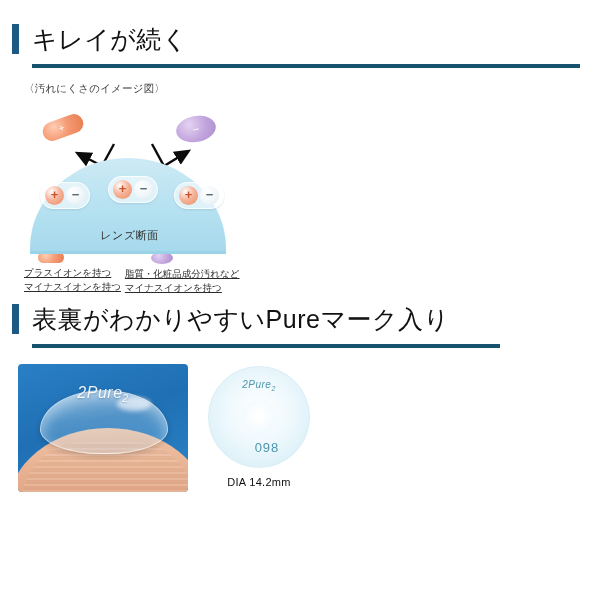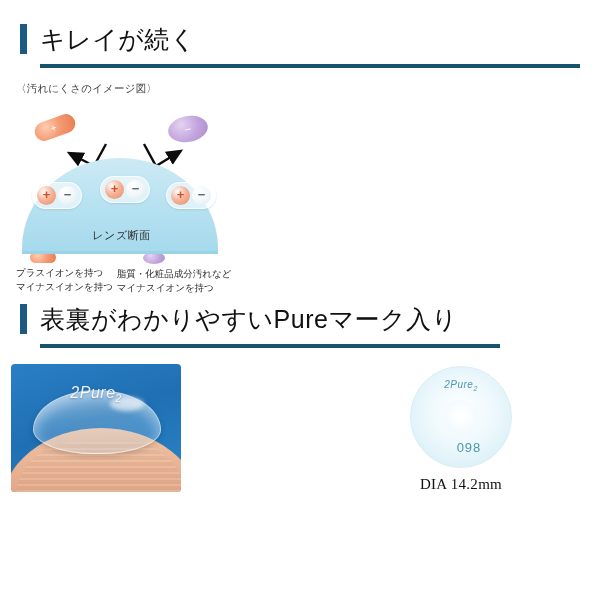--- a/index.html
+++ b/index.html
@@ -12,21 +12,21 @@
     height: 600px;
     overflow: hidden;
     font-family: "Liberation Sans", "DejaVu Sans", sans-serif;
     color: #1a1a1a;
     position: relative;
   }
 
   
   .section-head {
     position: relative;
-    padding-left: 20px;
+    padding-left: 12px;
   }
   .head-row {
     display: flex;
     align-items: center;
     height: 42px;
   }
   .accent-bar {
     width: 7px;
     height: 30px;
     background: #1c5a84;
@@ -44,21 +44,21 @@
     height: 4px;
     background: #17536f;
     margin: 4px 20px 0 20px;
   }
 
   
   #section1 { position: absolute; left: 0; top: 18px; width: 600px; }
   .s1-body {
     display: flex;
     margin-top: 14px;
-    padding-left: 16px;
+    padding-left: 24px;
   }
   .s1-fig {
     width: 220px;
     flex: 0 0 auto;
     position: relative;
   }
   .fig-caption {
     font-size: 10.5px;
     color: #3d3d3d;
     letter-spacing: 0.2px;
@@ -163,20 +163,21 @@
   }
   .arrows { position: absolute; left: 0; top: 0; }
 
   
   .legend {
     display: flex;
     margin-top: 2px;
     font-size: 9.5px;
     color: #2b2b2b;
     line-height: 1.45;
+    text-decoration: underline;
   }
   .legend-col { width: 110px; }
   .legend-col.right { width: 130px; }
   .swatch-plus {
     width: 26px; height: 11px; border-radius: 6px;
     background: radial-gradient(circle at 30% 30%, #ffcdb4 0%, #f49a72 50%, #e87a4f 100%);
     margin: 0 0 3px 14px;
   }
   .swatch-minus {
     width: 22px; height: 12px; border-radius: 50%;
@@ -196,22 +197,21 @@
     padding-left: 8px;
     padding-top: 2px;
     padding-right: 6px;
   }
 
   
   #section2 { position: absolute; left: 0; top: 298px; width: 520px; }
   .s2-body {
     display: flex;
     margin-top: 16px;
-    padding-left: 11px;
-    justify-content: space-between;
+    padding-left: 18px;
   }
   .photo {
     width: 170px;
     height: 128px;
     flex: 0 0 auto;
     border-radius: 4px;
     background: linear-gradient(160deg, #2a7fc4 0%, #1f6fb4 45%, #2b86c8 100%);
     position: relative;
     overflow: hidden;
   }
@@ -305,24 +305,23 @@
     position: absolute;
     left: 16px; right: 0;
     bottom: 12px;
     text-align: center;
     font-size: 13px;
     color: #4e97ad;
     letter-spacing: 1px;
   }
   .dia-label {
     margin-top: 8px;
-    font-size: 15px;
+    font-size: 11px;
     color: #111111;
     letter-spacing: 0.3px;
-    font-family: Liberation Serif, serif;
   }
   .s2-copy {
     flex: 1 1 auto;
     padding-left: 10px;
     padding-right: 6px;
     padding-top: 2px;
   }
 </style>
 </head>
 <body>

